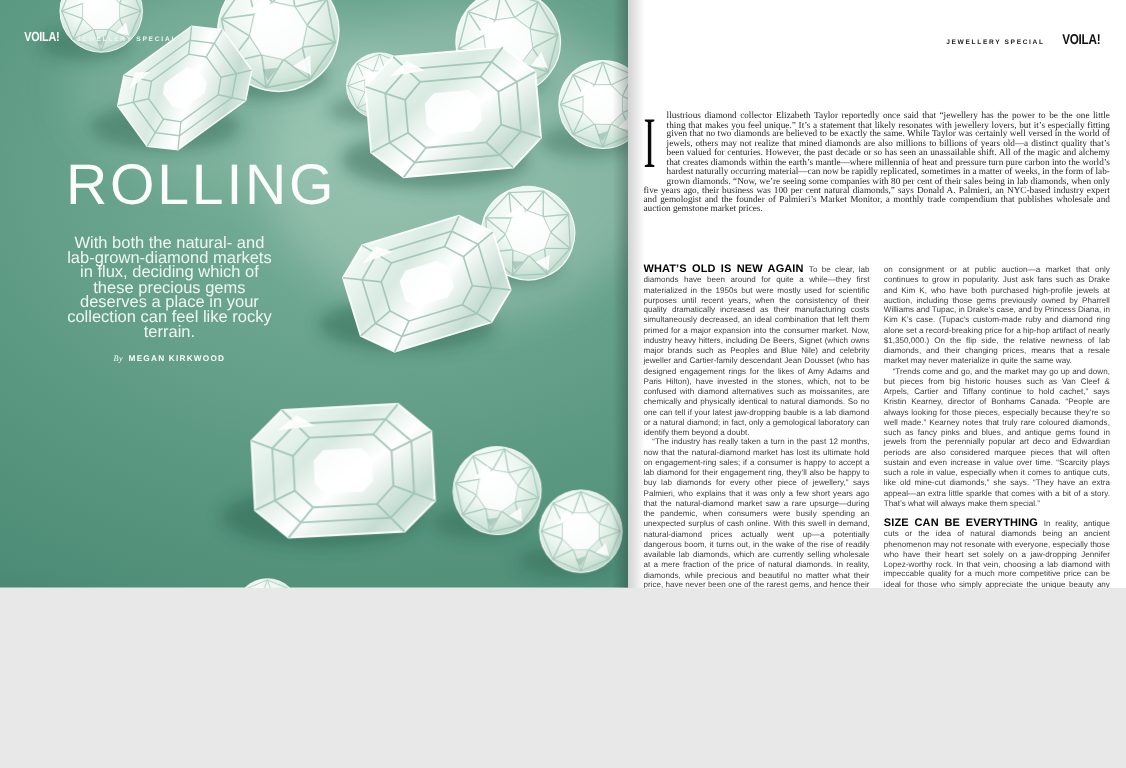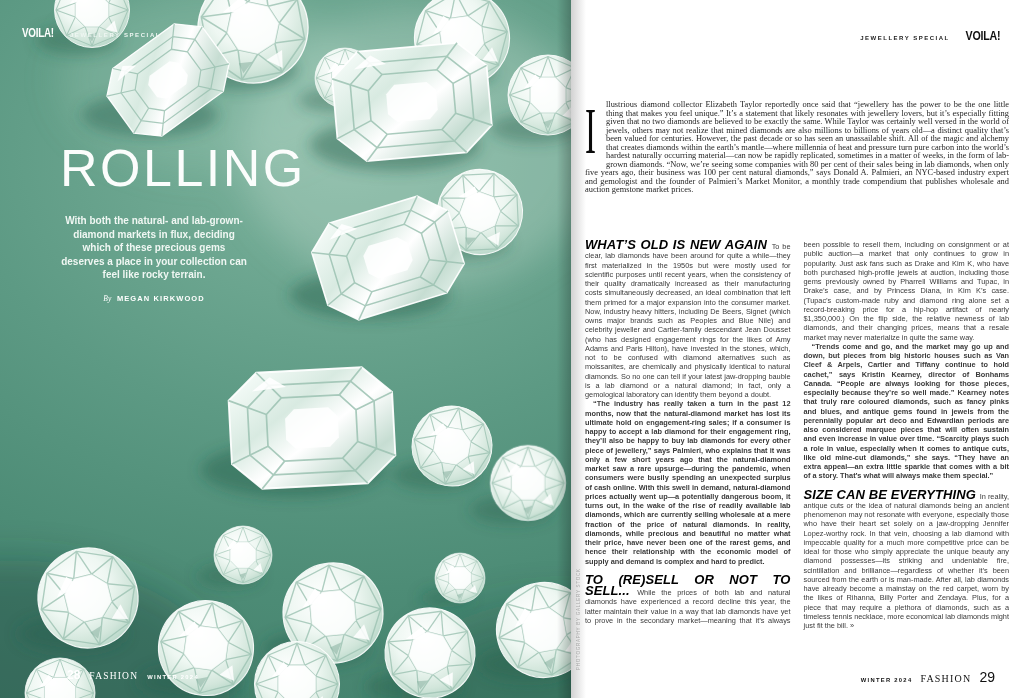--- a/index.html
+++ b/index.html
@@ -1,38 +1,38 @@
 <!DOCTYPE html>
 <html><head>
 <meta charset="utf-8">
 <style>
   * { margin:0; padding:0; box-sizing:border-box; }
   html,body { width:1024px; height:698px; background:#e8e8e8; font-family:"Liberation Sans", sans-serif; }
-  .spread { position:relative; width:1024px; height:698px; overflow:hidden; background:#ffffff; }
+  .spread { position:relative; width:1024px; height:534px; overflow:hidden; background:#ffffff; }
 
   
   .page-left {
     position:absolute; left:0; top:0; width:571px; height:698px;
     background:
       radial-gradient(900px 640px at 60% 22%, #7db39d 0%, #5d9a84 42%, #4d8c76 68%, #417d69 100%);
     overflow:hidden;
   }
   .page-left::after{
     content:""; position:absolute; right:0; top:0; width:14px; height:100%;
     background:linear-gradient(to left, rgba(0,0,0,0.22), rgba(0,0,0,0));
   }
   .gem-photo { position:absolute; left:0; top:0; }
 
   .kicker-left { position:absolute; left:22px; top:26px; display:flex; align-items:baseline; gap:9px; color:#fdfefd; z-index:5; }
   .brand-cond { font-weight:700; font-size:12px; letter-spacing:-0.3px; display:inline-block; transform:scaleX(0.82); transform-origin:left center; }
   .kicker-small { font-size:6px; letter-spacing:1.6px; font-weight:700; color:#eef6f2; }
 
   .title-block { position:absolute; left:28px; top:138px; width:252px; text-align:center; color:#ffffff; z-index:5; }
   .title-line { font-family:"Liberation Sans", sans-serif; font-weight:200; font-size:52px; line-height:60px; letter-spacing:2.5px; color:#fbfdfc;margin-left:32px; }
-  .dek { width:188px; margin:16px auto 4px; font-size:10px; line-height:13.5px; color:#f0f7f3; font-weight:700; }
+  .dek { width:188px; margin:16px auto 4px; font-size:15px; line-height:13.5px; color:#f0f7f3; font-weight:400; }
   .byline { margin-top:12px; font-size:7.5px; letter-spacing:1.1px; color:#ffffff; font-weight:700; }
   .byline .by { font-family:"Liberation Serif", serif; font-style:italic; font-weight:400; letter-spacing:0.3px; font-size:7.5px; margin-right:2px; }
 
   .footer-left { position:absolute; left:67px; bottom:16px; display:flex; align-items:baseline; gap:9px; color:#ffffff; z-index:5;justify-content:space-between; }
   .pageno-left { font-weight:700; font-size:12px; }
   .logo-serif { font-family:"Liberation Serif", serif; font-weight:400; font-size:9.5px; letter-spacing:1.2px; }
   .issue-small { font-size:5.8px; letter-spacing:1.3px; font-weight:700; }
 
   
   .gutter { position:absolute; left:571px; top:0; width:15px; height:698px; z-index:4;
@@ -51,22 +51,22 @@
   .dropcap { float:left; width:15px; height:59px; margin:2px 6px 1px 0;
     font-family:"Liberation Serif", serif; font-size:66px; line-height:56px; color:#0a0a0a;
     transform:scaleX(0.5); transform-origin:0 50%; overflow:visible; }
 
   .columns { position:absolute; left:14px; top:240px; width:424px; height:414px;
     column-count:2; column-gap:13px; overflow:hidden;
     font-size:7.35px; line-height:9.25px; text-align:justify; color:#3a3a3a; }
   .columns p.block { margin:0; }
   .columns p.headed { margin-top:9px; }
   .columns p.headed:first-child { margin-top:0; }
-  .columns p.indent { text-indent:8px;font-weight:bold; }
-  .runin { font-weight:700; color:#000; font-size:13px; letter-spacing:0.1px;font-style:italic; }
+  .columns p.indent { text-indent:8px; }
+  .runin { font-weight:700; color:#000; font-size:10px; letter-spacing:0.1px; }
 
   .photo-credit { position:absolute; left:5px; top:540px; height:130px;
     writing-mode:vertical-rl; transform:rotate(180deg);
     font-size:4.6px; letter-spacing:0.7px; color:#b9b9b9; }
 
   .footer-right { position:absolute; right:29px; bottom:13px; display:flex; align-items:baseline; gap:8px; color:#101010; }
   .footer-right .issue-small { color:#101010; }
   .footer-right .logo-serif { font-size:10px; }
   .pageno-right { font-weight:400; font-size:14px; }
 </style>

